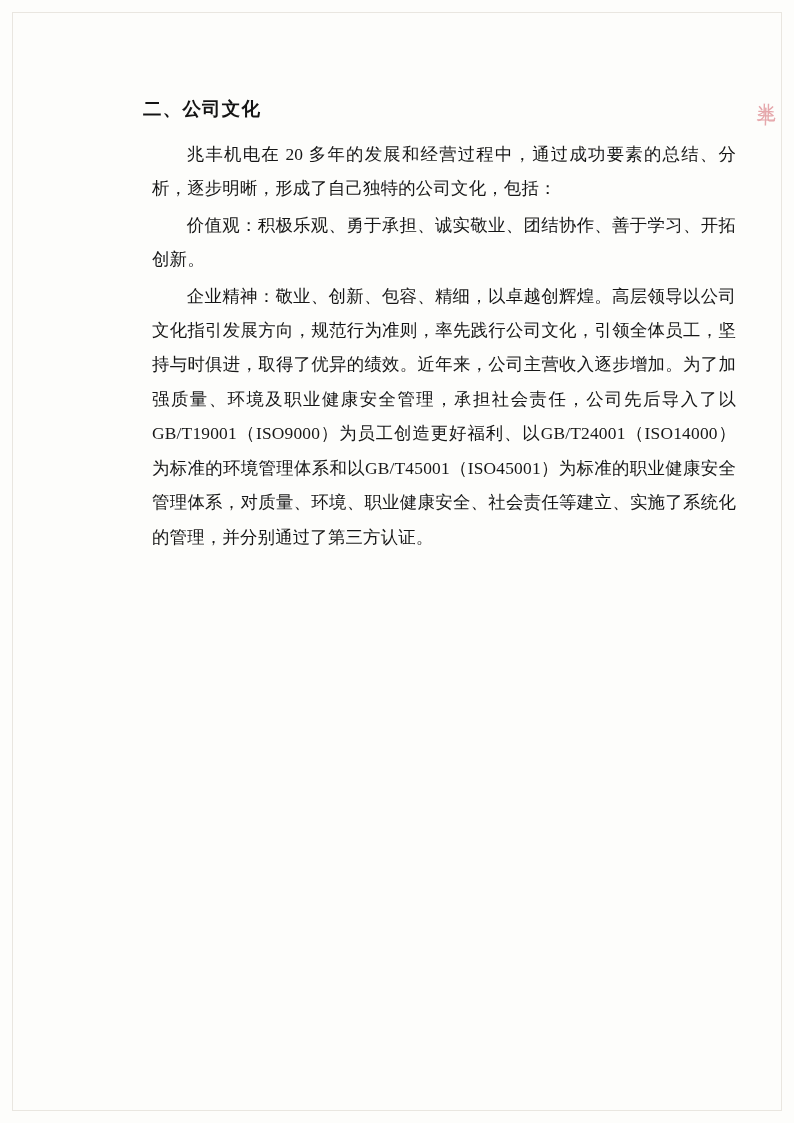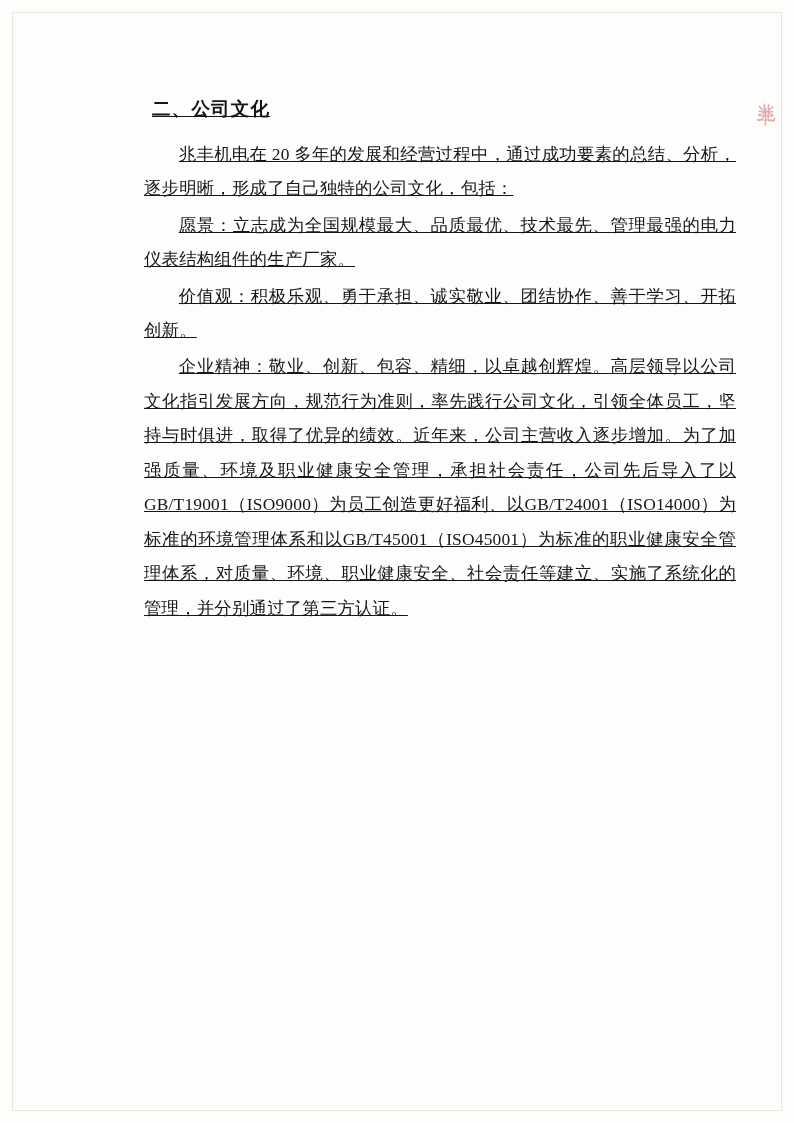--- a/index.html
+++ b/index.html
@@ -39,35 +39,33 @@
     top: 95px;
     width: 596px;
   }
 
   .heading {
     font-family: "Liberation Sans", sans-serif;
     font-weight: bold;
     font-size: 18.5px;
     letter-spacing: 1.2px;
     color: #141414;
-    margin: 0 0 14px 12px;
+    margin: 0 0 14px 3px;
     line-height: 1.5;
-    text-decoration: underline;
   }
 
   p.para {
-    margin: 0 0 2px 4px;
+    margin: 0 0 2px 12px;
     font-size: 17.4px;
     line-height: 1.98;
     text-indent: 2em;
     text-align: justify;
     text-justify: inter-ideograph;
     color: #161616;
     letter-spacing: 0.2px;
-    text-decoration: underline;
   }
 
   .stamp {
     position: absolute;
     right: 14px;
     top: 88px;
     width: 46px;
     height: 150px;
     color: #d2616a;
     font-family: "Liberation Serif", serif;
@@ -86,19 +84,18 @@
 </head>
 <body>
 
 <div class="page">
   <div class="page-border"></div>
 
   <div class="content">
     <h2 class="heading">二、公司文化</h2>
 
     <p class="para">兆丰机电在 20 多年的发展和经营过程中，通过成功要素的总结、分析，逐步明晰，形成了自己独特的公司文化，包括：</p>
-    <p class="para">愿景：立志成为全国规模最大、品质最优、技术最先、管理最强的电力仪表结构组件的生产厂家。</p>
     <p class="para">价值观：积极乐观、勇于承担、诚实敬业、团结协作、善于学习、开拓创新。</p>
     <p class="para">企业精神：敬业、创新、包容、精细，以卓越创辉煌。高层领导以公司文化指引发展方向，规范行为准则，率先践行公司文化，引领全体员工，坚持与时俱进，取得了优异的绩效。近年来，公司主营收入逐步增加。为了加强质量、环境及职业健康安全管理，承担社会责任，公司先后导入了以GB/T19001（ISO9000）为员工创造更好福利、以GB/T24001（ISO14000）为标准的环境管理体系和以GB/T45001（ISO45001）为标准的职业健康安全管理体系，对质量、环境、职业健康安全、社会责任等建立、实施了系统化的管理，并分别通过了第三方认证。</p>
   </div>
 
   <div class="stamp">兆丰</div>
 </div>
 
 </body></html>

